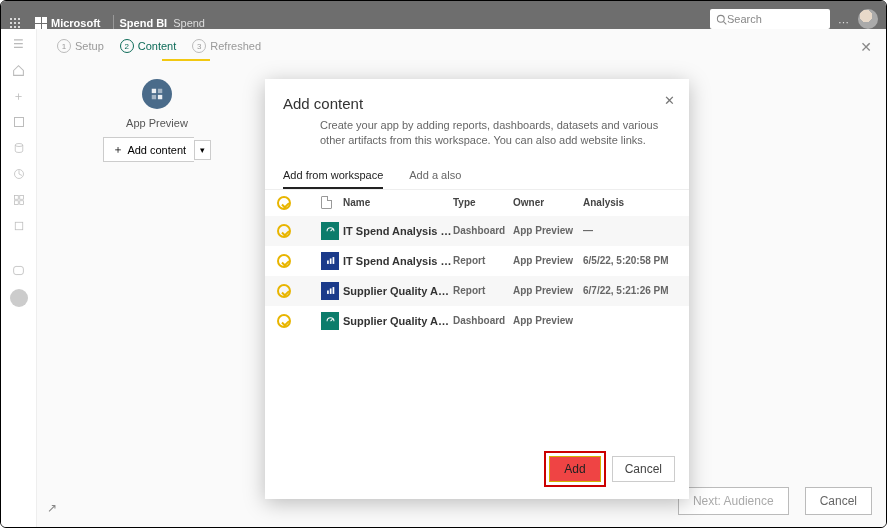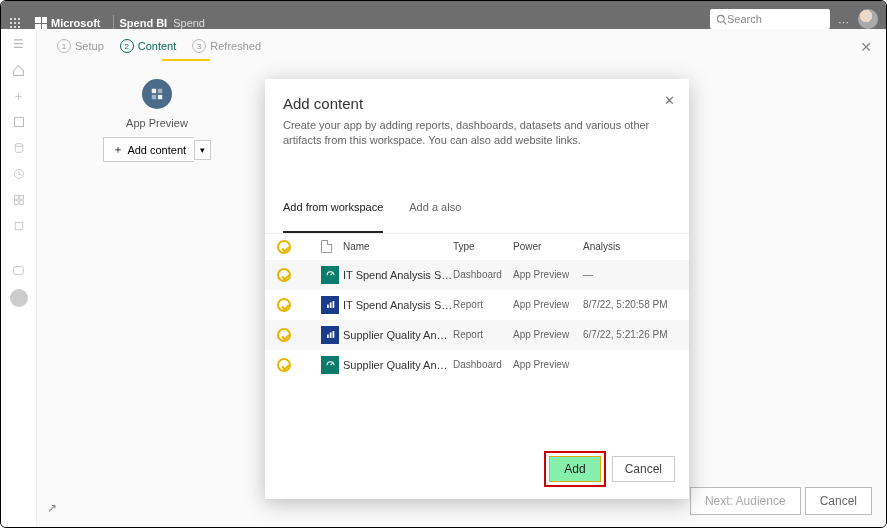--- a/index.html
+++ b/index.html
@@ -40,51 +40,51 @@
 
   .preview-col { position:absolute; left:60px; top:50px; width:120px; display:flex; flex-direction:column; align-items:center; gap:8px;}
   .app-tile { width:30px; height:30px; border-radius:50%; background:#4a6b8a; display:flex; align-items:center; justify-content:center;}
   .app-tile svg{ width:14px;height:14px;}
   .preview-label{ font-size:11px; color:#555;}
   .addc-row { display:flex; align-items:center; }
   .addc-btn { border:1px solid #ccc; background:#fff; font-size:11px; padding:4px 8px; display:flex; align-items:center; gap:4px; border-right:none;}
   .addc-caret{ border:1px solid #ccc; background:#fff; padding:4px 5px; font-size:9px;}
 
   
-  .footer { position:absolute; right:14px; bottom:12px; display:flex; gap:4px;justify-content:space-between;}
+  .footer { position:absolute; right:14px; bottom:12px; display:flex; gap:16px;justify-content:space-between;}
   .btn { border:1px solid #bbb; background:#fff; padding:6px 14px; font-size:12px; color:#666;}
   .btn.dis{ color:#aaa;}
 
   
   .modal { position:absolute; left:228px; top:50px; width:424px; height:420px; background:#fff; box-shadow:0 4px 20px rgba(0,0,0,0.25); display:flex; flex-direction:column;}
   .modal-pad { padding:16px 18px 10px 18px; }
   .modal-title { font-size:15px; color:#333; font-weight:400;}
-  .modal-desc { font-size:11px; color:#666; margin-top:6px; line-height:1.4;}
+  .modal-desc { font-size:11px; color:#666; margin-top:6px; line-height:1.4;margin-left:37px;}
   .modal-close{ position:absolute; top:14px; right:14px; color:#777; font-size:13px;}
   .tabs{ display:flex; gap:26px; padding:10px 18px 0 18px; font-size:11px; }
-  .tab{ padding-bottom:18px; color:#666;margin-top:32px; }
+  .tab{ padding-bottom:6px; color:#666; }
   .tab.active{ color:#222; border-bottom:2px solid #222; }
 
-  .thead, .trow { display:grid; grid-template-columns: 22px 22px 22px 110px 60px 70px 1fr; align-items:center; font-size:10px; padding:6px 12px;}
+  .thead, .trow { display:grid; grid-template-columns: 22px 22px 22px 110px 60px 70px 1fr; align-items:center; font-size:10px; padding:6px 12px;font-weight:bold;}
   .thead { color:#444; border-top:1px solid #eee;}
   .trow { color:#666; }
   .trow:nth-child(odd){ background:#f7f7f7;}
   .circle-check{ width:14px;height:14px;border:2px solid #E8B500;border-radius:50%; position:relative;}
   .circle-check::after{ content:""; position:absolute; left:3px; top:4px; width:5px; height:3px; border-left:2px solid #E8B500; border-bottom:2px solid #E8B500; transform:rotate(-45deg);}
   .page-ic{ width:11px;height:13px;border:1px solid #999; border-radius:1px; position:relative;}
   .page-ic::after{content:"";position:absolute;top:-1px;right:-1px;width:4px;height:4px;background:#fff;border-left:1px solid #999;border-bottom:1px solid #999;}
   .type-ic{ width:18px;height:18px; display:flex;align-items:center;justify-content:center;}
   .dash-ic{ background:#0b7c6b;}
   .rep-ic{ background:#1a3a8a;}
   .type-ic svg{width:11px;height:11px;}
   .cell-name{ color:#333; white-space:nowrap; overflow:hidden; text-overflow:ellipsis; font-size:11px;}
 
   .modal-ftr{ margin-top:auto; padding:12px 14px; display:flex; justify-content:flex-end; gap:6px; align-items:center;}
   .highlight-box{ border:2px solid #c00; padding:3px; display:inline-flex;}
-  .add-btn{ background:#86efac; border:1px solid #d6ad00; padding:5px 14px; font-size:12px; color:#222; font-weight:500;}
+  .add-btn{ background:#ef4444; border:1px solid #d6ad00; padding:5px 14px; font-size:12px; color:#222; font-weight:500;}
   .cancel-btn{ border:1px solid #ccc; background:#fff; padding:5px 12px; font-size:12px; color:#444;}
 
   .expand-ic{ position:absolute; left:10px; bottom:12px; color:#888; font-size:12px;}
 </style>
 </head>
 <body>
 
 <div class="header">
   <div class="waffle">
     <svg width="12" height="12" viewBox="0 0 12 12">
@@ -232,21 +232,21 @@
     <div class="thead">
       <div>
           <div class="circle-check"></div>
         </div>
       <div></div>
       <div>
           <div class="page-ic"></div>
         </div>
       <div>Name</div>
       <div>Type</div>
-      <div>Power</div>
+      <div>Owner</div>
       <div>Analysis</div>
     </div>
     <div id="rows-host">
         <div class="trow">
           <div>
             <div class="circle-check"></div>
           </div>
           <div></div>
           <div>
             <div class="type-ic dash-ic">
@@ -271,21 +271,21 @@
               <svg viewBox="0 0 16 16">
                 <rect x="3" y="8" width="2.5" height="5" fill="#fff"></rect>
                 <rect x="7" y="5" width="2.5" height="8" fill="#fff"></rect>
                 <rect x="11" y="3" width="2.5" height="10" fill="#fff"></rect>
               </svg>
             </div>
           </div>
           <div class="cell-name">IT Spend Analysis Sample</div>
           <div>Report</div>
           <div>App Preview</div>
-          <div>8/7/22, 5:20:58 PM</div>
+          <div>6/5/22, 5:20:58 PM</div>
         </div>
         <div class="trow">
           <div>
             <div class="circle-check"></div>
           </div>
           <div></div>
           <div>
             <div class="type-ic rep-ic">
               <svg viewBox="0 0 16 16">
                 <rect x="3" y="8" width="2.5" height="5" fill="#fff"></rect>

